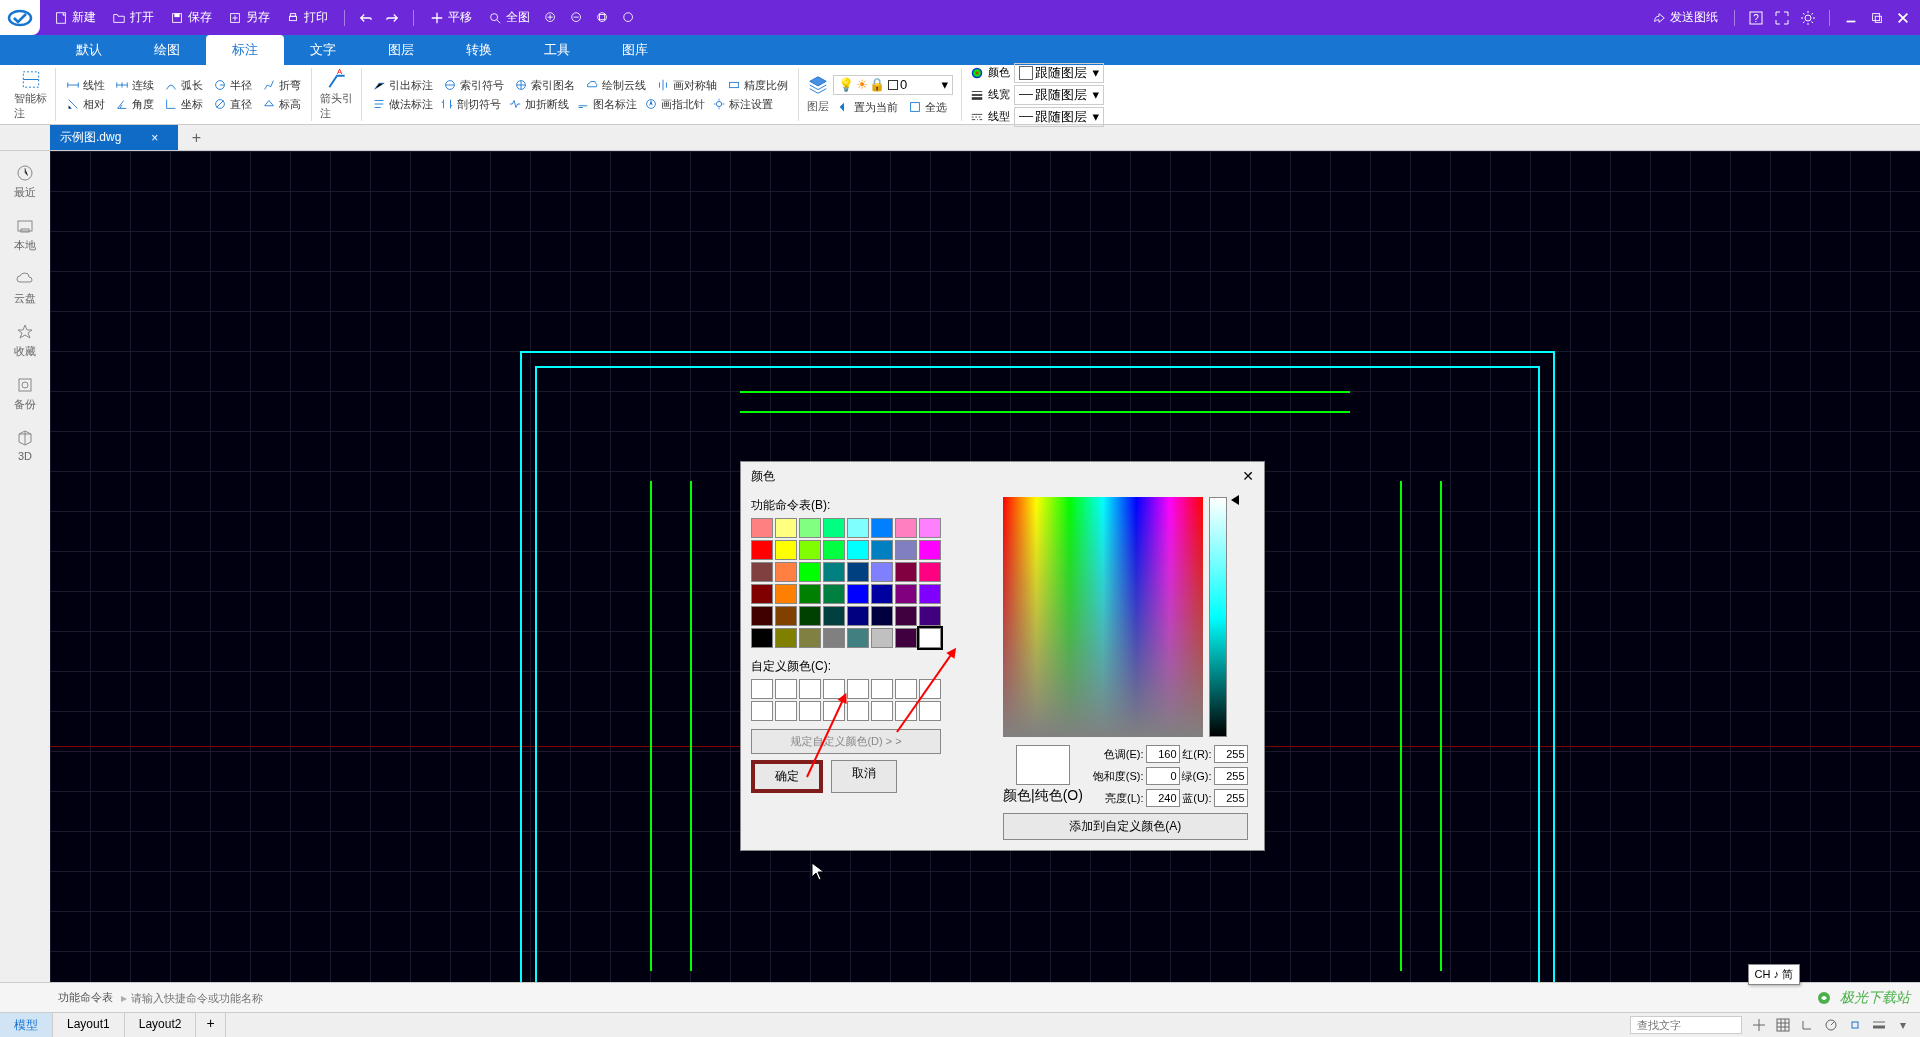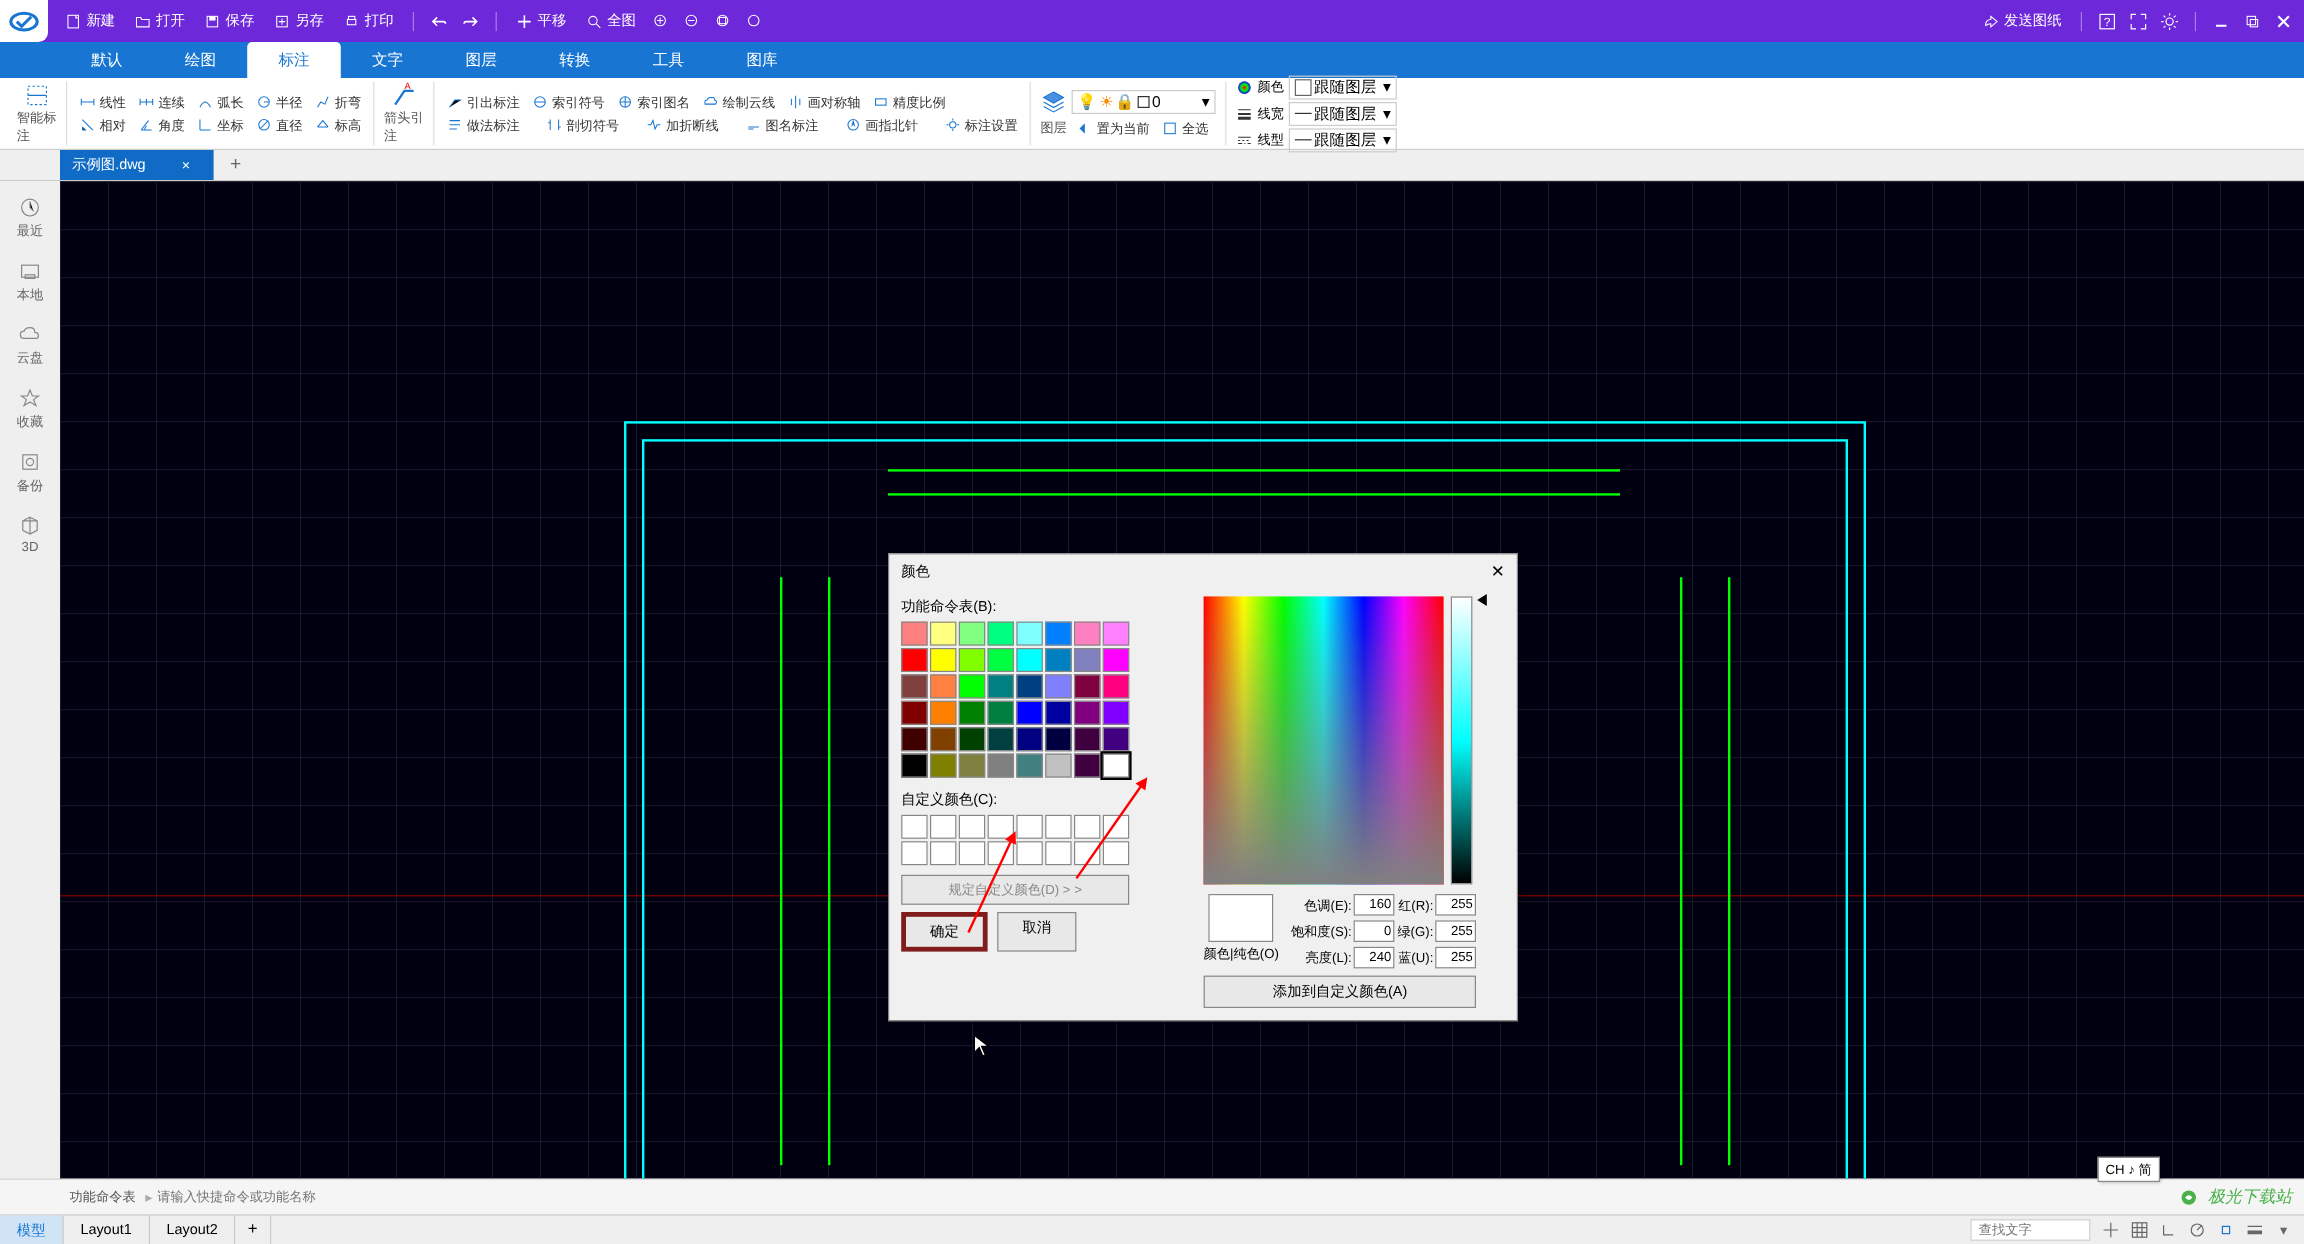--- a/index.html
+++ b/index.html
@@ -87,21 +87,21 @@
 .cmdlabel { color: #555; padding: 0 8px; font-size: 11px; }
 .cmdinput { flex: 1; border: none; background: transparent; font-size: 11px; color: #aaa; padding: 4px; }
 .ime { position: absolute; background: #fff; border: 1px solid #888; padding: 2px 6px; font-size: 11px; box-shadow: 1px 1px 3px rgba(0,0,0,0.3); }
 
 
 .statusbar { height: 25px; background: #efefef; display: flex; align-items: center; border-top: 1px solid #ccc; font-size: 12px; }
 .status-tabs { display: flex; }
 .status-tab { padding: 4px 14px; border-right: 1px solid #ccc; cursor: pointer; font-size: 12px; }
 .status-tab.active { background: #d0e4f5; color: #1876d2; }
 .status-tab.add { padding: 2px 10px; font-size: 14px; }
-.status-search { margin-left: auto; border: 1px solid #ccc; padding: 2px 6px; font-size: 11px; color: #aaa; width: 100px; }
+.status-search { margin-left: auto; border: 1px solid #ccc; padding: 2px 6px; font-size: 11px; color: #aaa; width: 112px; }
 .status-icons { display: flex; gap: 2px; padding: 0 6px; }
 .stat-icon { width: 22px; height: 20px; display: flex; align-items: center; justify-content: center; cursor: pointer; color: #666; }
 .watermark { position: absolute; right: 10px; bottom: 30px; font-size: 14px; color: #4ab04a; font-style: italic; }
 
 
 .c-blue { color: #1876d2; }
 svg { display: block; }
 </style>
 </head>
 <body>
@@ -373,21 +373,21 @@
             </svg>
             <span>画对称轴</span>
           </div>
         <div class="rbtn">
             <svg class="ricon c-blue" viewBox="0 0 16 16">
               <rect x="3" y="5" width="10" height="6" fill="none" stroke="#1876d2"></rect>
             </svg>
             <span>精度比例</span>
           </div>
       </div>
-      <div style="display:flex;gap:18px">
+      <div style="display:flex;gap:3px">
         <div class="rbtn">
             <svg class="ricon c-blue" viewBox="0 0 16 16">
               <path d="M3 4 L13 4 M3 8 L13 8 M3 12 L10 12" stroke="#1876d2"></path>
             </svg>
             <span>做法标注</span>
           </div>
         <div class="rbtn">
             <svg class="ricon c-blue" viewBox="0 0 16 16">
               <path d="M4 3 L4 13 M12 3 L12 13 M4 6 L2 6 M12 10 L14 10" stroke="#1876d2"></path>
             </svg>
@@ -659,21 +659,21 @@
           <div class="gradient-area">
             <div class="spectrum"></div>
             <div style="position:relative">
               <div class="lum-bar"></div>
               <div class="lum-arrow" style="top:-2px"></div>
             </div>
           </div>
           <div class="dlg-values">
             <div style="display:flex;flex-direction:column;align-items:center">
               <div class="preview"></div>
-              <div style="font-size:11px;margin-top:2px">颜色|纯色(O)</div>
+              <div style="font-size:14px;margin-top:2px">颜色|纯色(O)</div>
             </div>
             <div class="val-cols">
               <div class="val-col">
                 <div class="val-row">
                     <span>色调(E):</span>
                     <input class="val-input" value="160" style="">
                   </div>
                 <div class="val-row">
                     <span>饱和度(S):</span>
                     <input class="val-input" value="0" style="">

